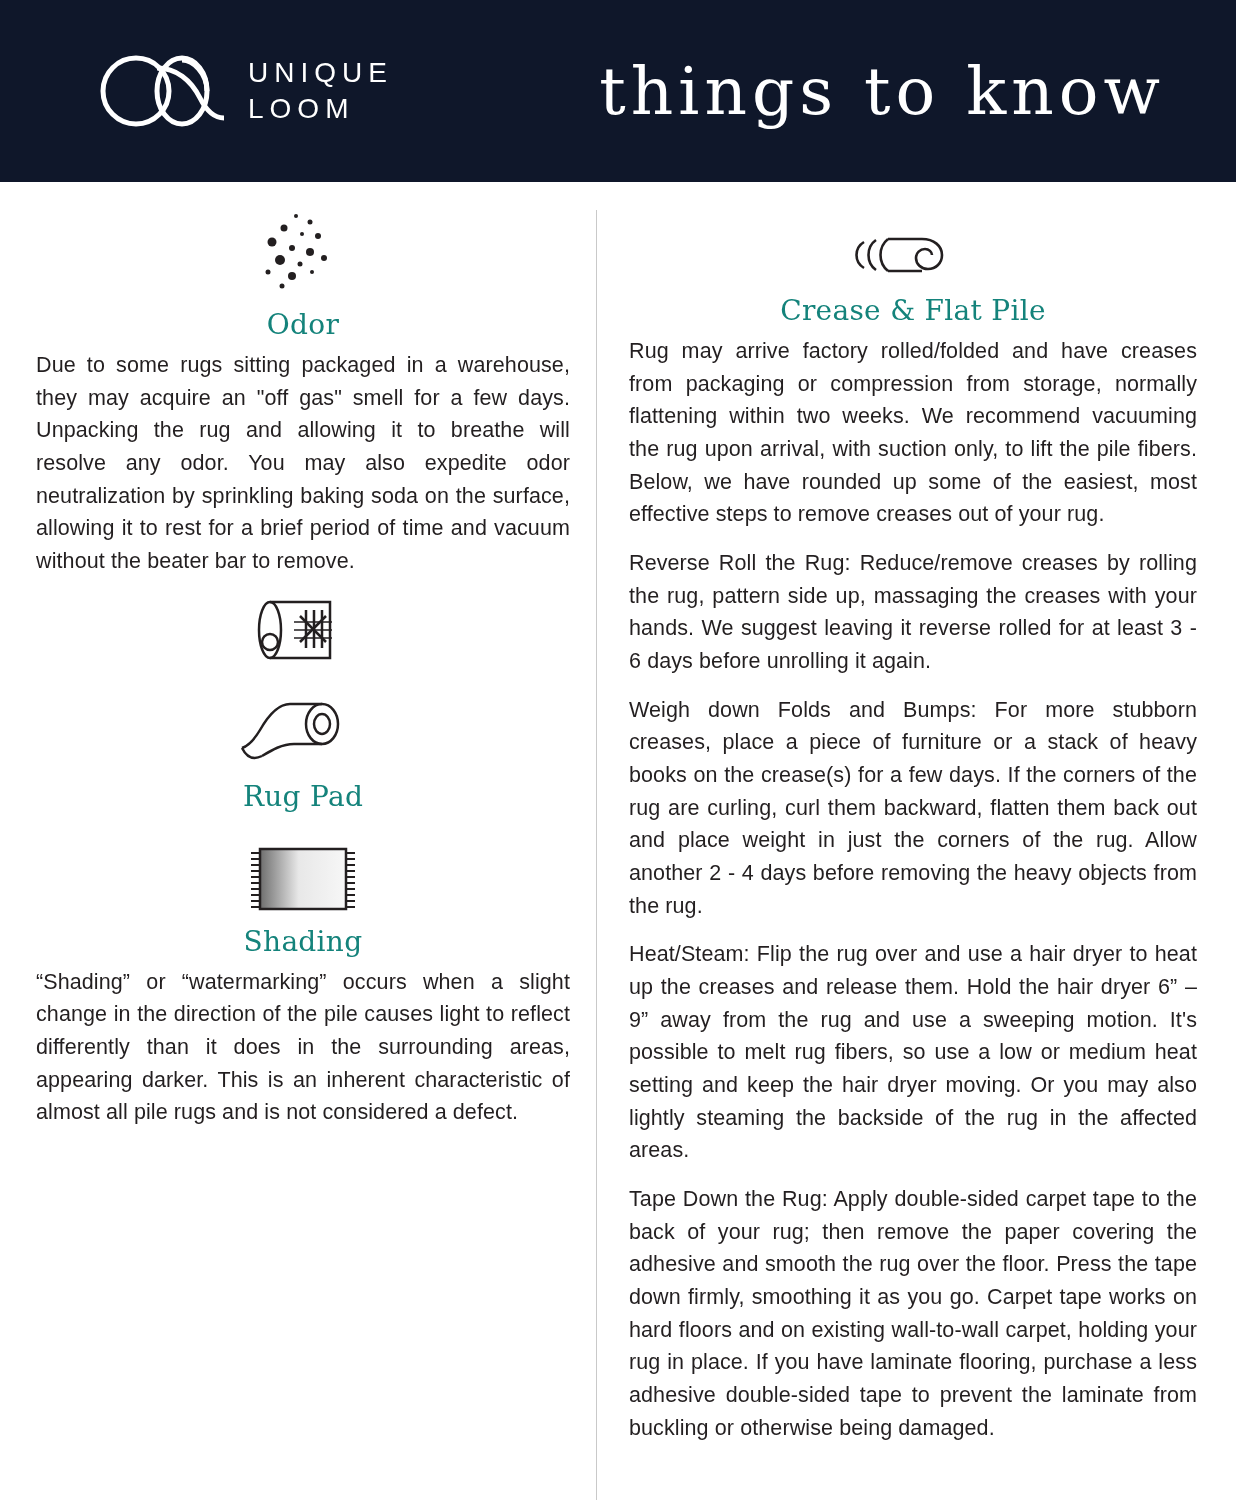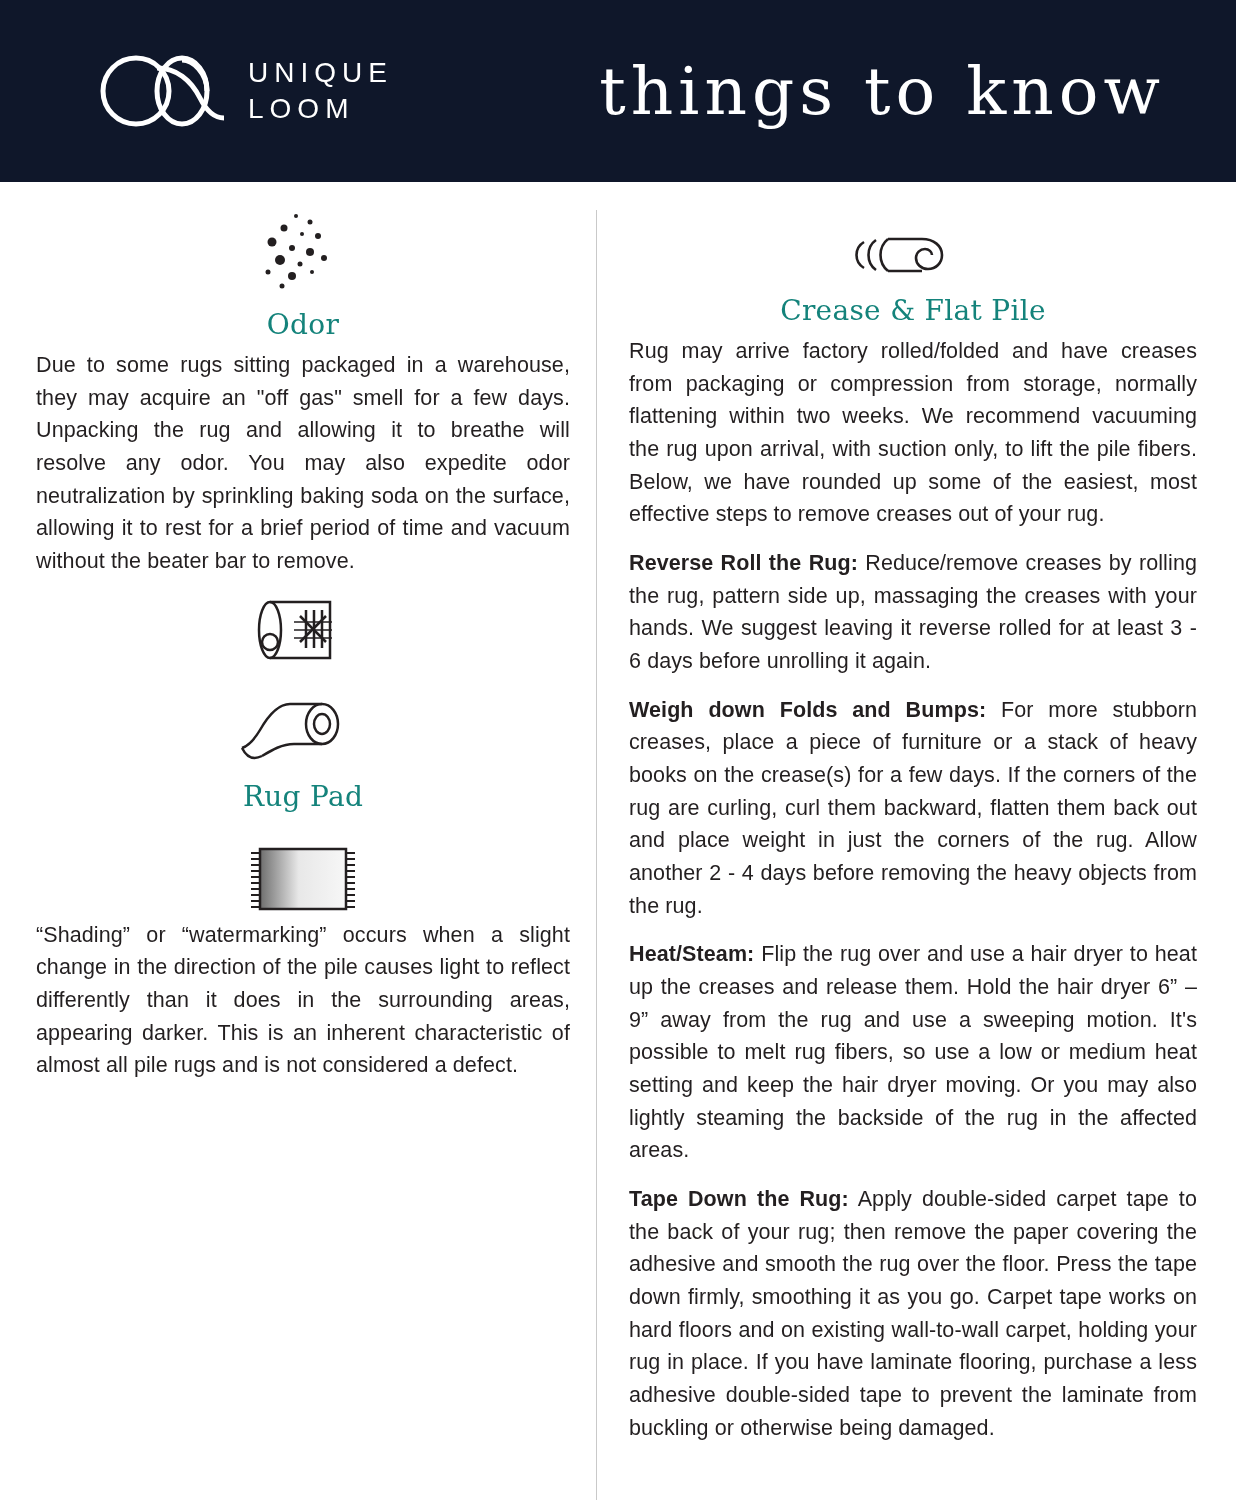--- a/index.html
+++ b/index.html
@@ -103,21 +103,21 @@
   p.body-text {
     font-family: "Liberation Sans", sans-serif;
     font-size: 21.5px;
     line-height: 1.52;
     color: #231f20;
     margin: 0 0 16px 0;
     text-align: justify;
     letter-spacing: 0.1px;
   }
   p.body-text:last-child { margin-bottom: 0; }
-  .lead { font-weight: bold; margin-top: 46px; }
+  .lead { font-weight: normal; margin-top: 46px; }
 
   .right-intro { margin-bottom: 22px; }
   .right-para { margin-bottom: 22px; }
 </style>
 </head>
 <body>
 
 <div class="header">
   <div class="logo-block">
     <svg class="logo-mark" viewBox="0 0 134 86">
@@ -206,20 +206,21 @@
               <stop offset="100%" stop-color="#f7f7f7"></stop>
             </linearGradient>
           </defs>
           <rect x="22" y="10" width="86" height="60" fill="url(#shadegrad)" stroke="#231f20" stroke-width="2.5"></rect>
           <g stroke="#231f20" stroke-width="2.2">
             <path d="M22 14 h-9 M22 20 h-9 M22 26 h-9 M22 32 h-9 M22 38 h-9 M22 44 h-9 M22 50 h-9 M22 56 h-9 M22 62 h-9 M22 68 h-9"></path>
             <path d="M108 14 h9 M108 20 h9 M108 26 h9 M108 32 h9 M108 38 h9 M108 44 h9 M108 50 h9 M108 56 h9 M108 62 h9 M108 68 h9"></path>
           </g>
         </svg>
       </div>
+      <h2 class="section-title">Shading</h2>
       <p class="body-text">“Shading” or “watermarking” occurs when a slight change in the direction of the pile causes light to reflect differently than it does in the surrounding areas, appearing darker. This is an inherent characteristic of almost all pile rugs and is not considered a defect.</p>
     </div>
   </div>
 
   <div class="divider"></div>
 
   <div class="col col-right">
     <div class="icon-wrap tight">
       <svg width="130" height="60" viewBox="0 0 130 60">
         <g fill="none" stroke="#231f20" stroke-width="2.6">

